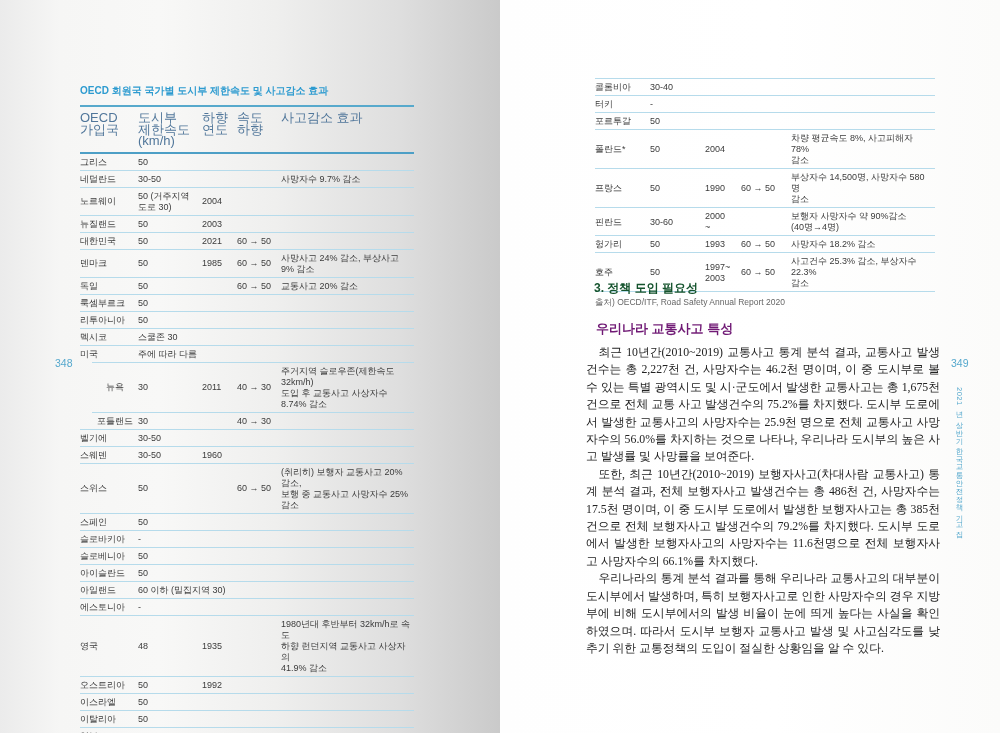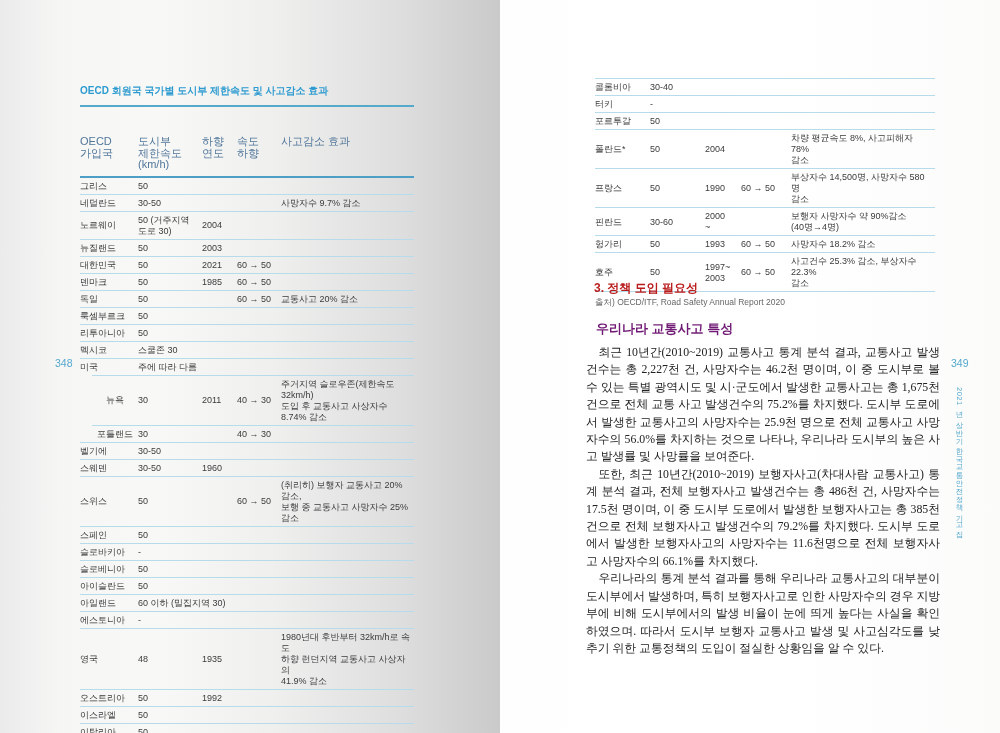--- a/index.html
+++ b/index.html
@@ -9,38 +9,38 @@
   .page-right{position:absolute;left:500px;top:0;width:500px;height:733px;
     background:linear-gradient(to right,#fefefe 0%,#ffffff 55%,#fbfbfa 100%);}
 
   
   .tbl{position:absolute;}
   .tbl-left{left:80px;top:84px;width:334px;}
   .tbl-right{left:595px;top:78px;width:340px;}
   .tbl-title{font-size:10px;font-weight:bold;color:#2d9bd0;margin:0 0 7px 0;letter-spacing:0;}
   .thead{display:grid;grid-template-columns:58px 64px 35px 44px 1fr;
     border-top:2px solid #57a9cc;border-bottom:2px solid #4d9fc6;padding:5px 0;align-items:start;}
-  .thead .hc{font-size:11px;line-height:11.5px;color:#50769a;white-space:pre-line;padding-right:3px;margin-top:24px;}
+  .thead .hc{font-size:13px;line-height:11.5px;color:#50769a;white-space:pre-line;padding-right:3px;}
   .tbody{}
   .t-right .tbody{border-top:1px solid #b6dbeb;}
   .trow{position:relative;display:grid;grid-template-columns:58px 64px 35px 44px 1fr;align-items:center;min-height:16px;}
   .t-right .trow{grid-template-columns:55px 55px 36px 50px 1fr;}
   .cell{padding:3px 3px 3px 0;font-size:9px;line-height:11px;color:#3b3b3b;}
   .c-country{color:#3b3b3b;}
   .indent .c-country{padding-left:15px;text-align:center;}
   .c-year{white-space:pre-line;}
   .c-effect{white-space:pre-line;}
   .span{grid-column:2 / -1;}
   .sep{position:absolute;left:0;right:0;bottom:0;height:1px;background:#b6dbeb;}
   .sep-indent{left:12px;}
   .source{font-size:8.5px;color:#666;margin-top:5px;}
 
   
   .right-text{position:absolute;left:586px;top:280px;width:354px;font-family:"Liberation Serif",serif;}
-  .sec-heading{font-family:"Liberation Sans",sans-serif;font-size:12px;font-weight:bold;color:#b91c1c;margin:0 0 23px 8px;}
+  .sec-heading{font-family:"Liberation Sans",sans-serif;font-size:12px;font-weight:bold;color:#14532d;margin:0 0 23px 8px;}
   .sub-heading{font-family:"Liberation Sans",sans-serif;font-size:13px;font-weight:bold;color:#701a75;margin:8px 0 6px 10px;}
   .right-text p{margin:0;font-size:11.8px;line-height:17.4px;color:#222;text-align:justify;text-indent:1.05em;}
 
   
   .pageno{position:absolute;font-size:10.5px;color:#55a8cd;font-family:"Liberation Sans",sans-serif;}
   .pageno-left{left:55px;top:357px;}
   .pageno-right{left:951px;top:357px;}
   .side-caption{position:absolute;left:954px;top:387px;height:170px;writing-mode:vertical-rl;
     font-size:7.5px;letter-spacing:0.5px;color:#55a8cd;font-family:"Liberation Sans",sans-serif;}
 </style>
@@ -101,20 +101,21 @@
           <div class="cell c-year">2021</div>
           <div class="cell c-change">60 → 50</div>
           <div class="cell c-effect"></div>
           <div class="sep"></div>
         </div>
         <div class="trow">
           <div class="cell c-country">덴마크</div>
           <div class="cell c-speed">50</div>
           <div class="cell c-year">1985</div>
           <div class="cell c-change">60 → 50</div>
+          <div class="cell c-effect">사망사고 24% 감소, 부상사고 9% 감소</div>
           <div class="sep"></div>
         </div>
         <div class="trow">
           <div class="cell c-country">독일</div>
           <div class="cell c-speed">50</div>
           <div class="cell c-year"></div>
           <div class="cell c-change">60 → 50</div>
           <div class="cell c-effect">교통사고 20% 감소</div>
           <div class="sep"></div>
         </div>

